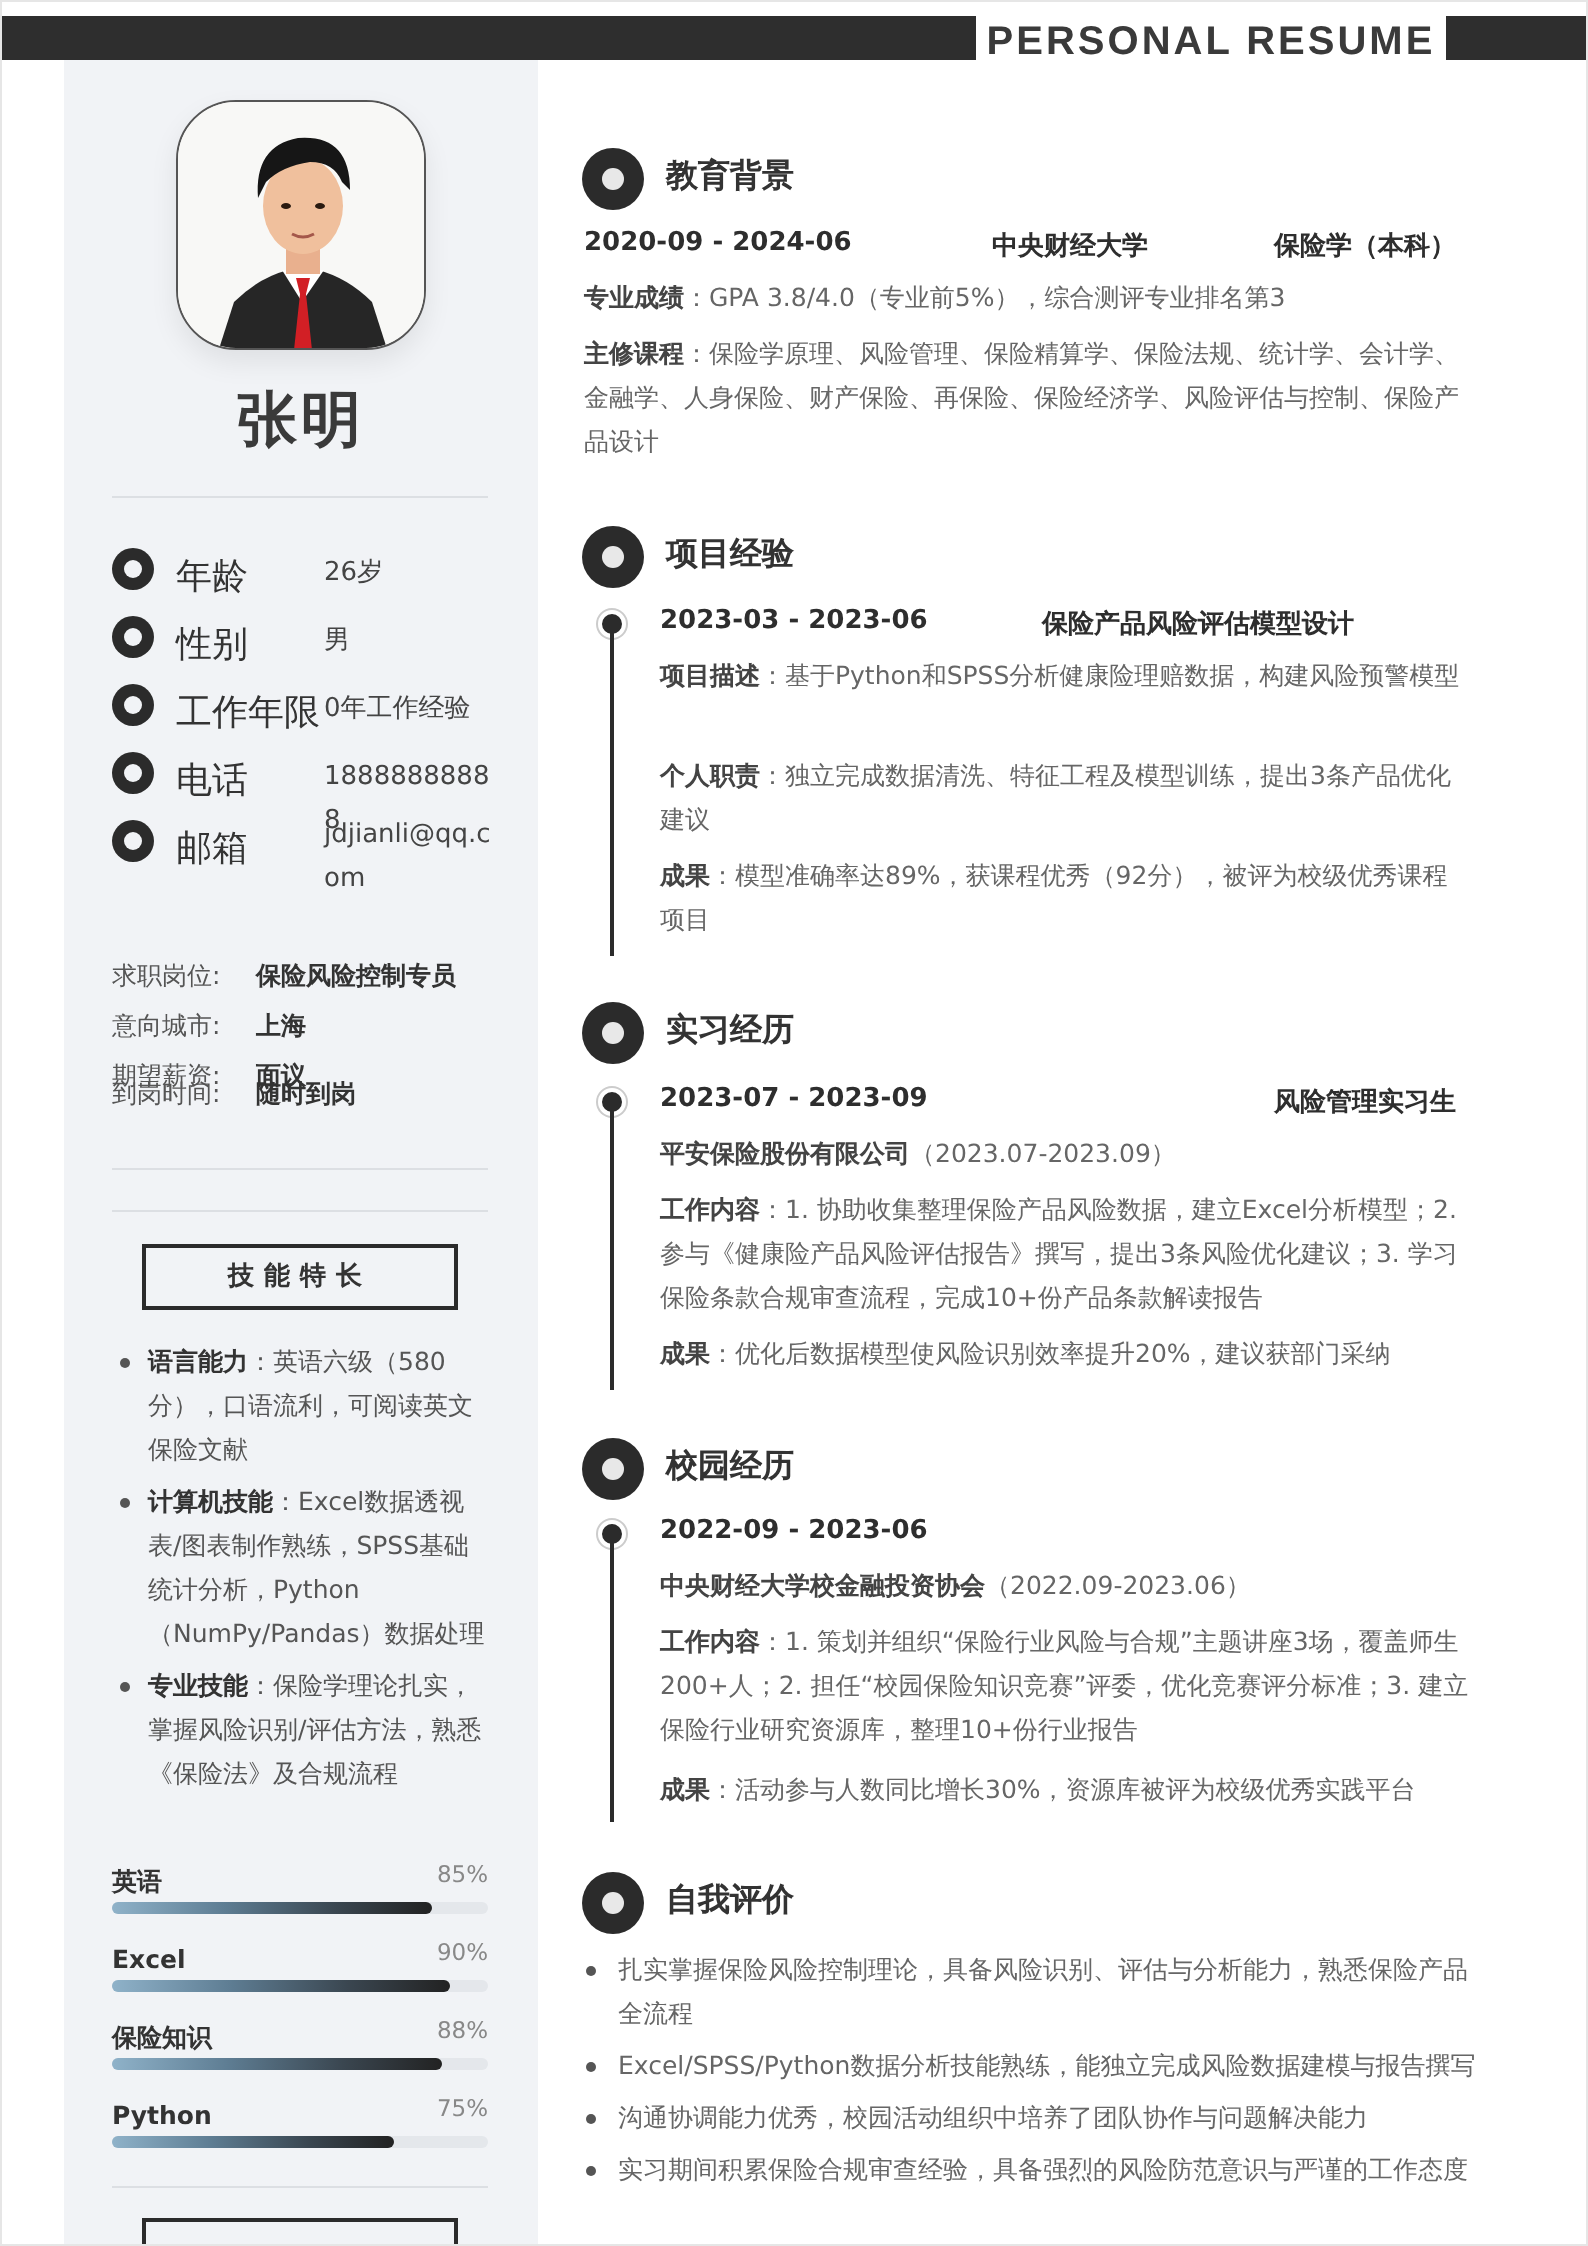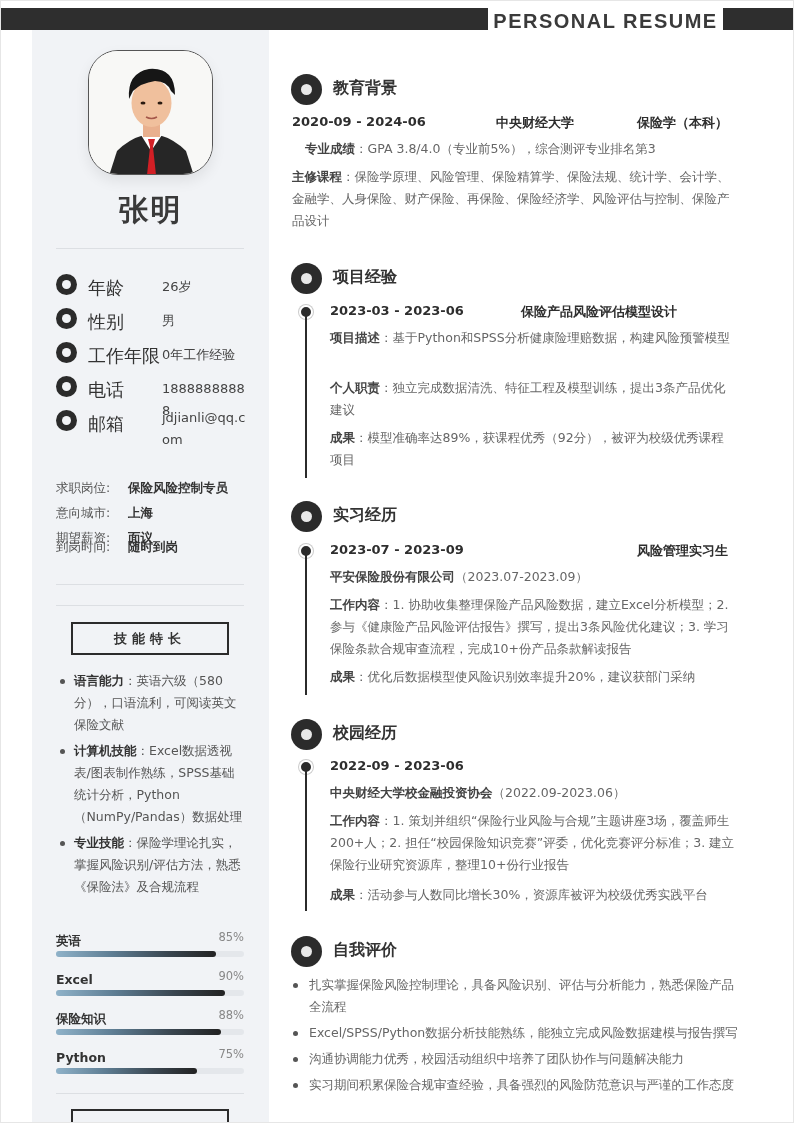--- a/index.html
+++ b/index.html
@@ -174,21 +174,21 @@
 
   <div class="main">
 
     <div class="sec-head" style="top:28px;">
       <span class="sec-icon"></span>
       <span class="sec-title">教育背景</span>
     </div>
     <div class="line-row" style="left:23px; top:68px;">2020-09 - 2024-06</div>
     <div class="line-row" style="left:227px; top:68px;">中央财经大学</div>
     <div class="line-row" style="left:368px; top:68px;">保险学（本科）</div>
-    <div class="para" style="left:23px; top:92px; width:445px;margin-left:13px;"><b>专业成绩</b><span>：GPA 3.8/4.0（专业前5%），综合测评专业排名第3</span></div>
+    <div class="para" style="left:23px; top:92px; width:445px;"><b>专业成绩</b><span>：GPA 3.8/4.0（专业前5%），综合测评专业排名第3</span></div>
     <div class="para" style="left:23px; top:120px; width:445px;"><b>主修课程</b><span>：保险学原理、风险管理、保险精算学、保险法规、统计学、会计学、金融学、人身保险、财产保险、再保险、保险经济学、风险评估与控制、保险产品设计</span></div>
 
     <div class="sec-head" style="top:217px;">
       <span class="sec-icon"></span>
       <span class="sec-title">项目经验</span>
     </div>
     <div class="tl-dot" style="top:259px;"></div>
     <div class="timeline" style="top:270px; height:162px;"></div>
     <div class="line-row" style="left:61px; top:257px;">2023-03 - 2023-06</div>
     <div class="line-row" style="left:252px; top:257px;">保险产品风险评估模型设计</div>

